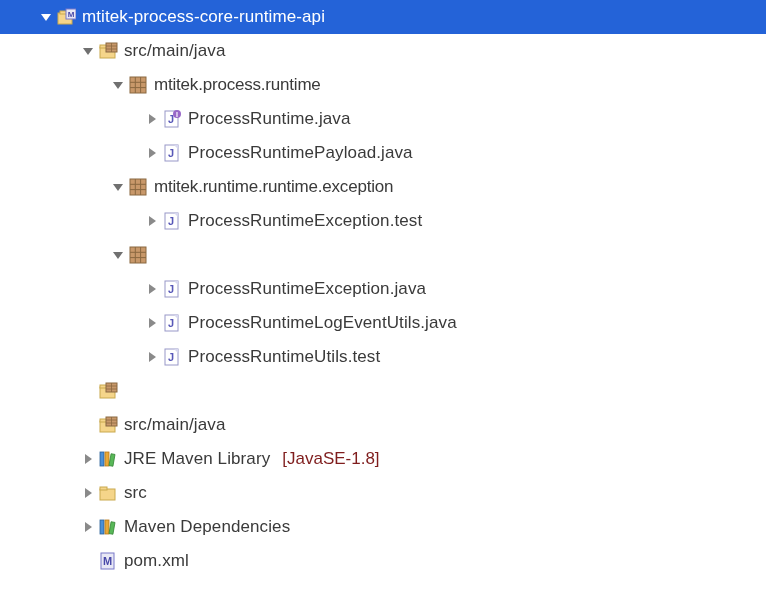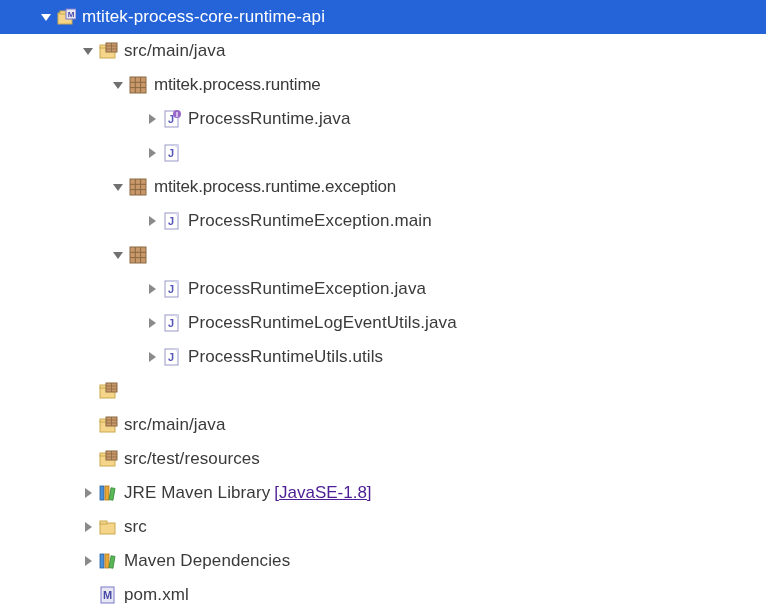--- a/index.html
+++ b/index.html
@@ -49,24 +49,23 @@
     margin-right: 6px;
   }
   .label {
     font-size: 17px;
     letter-spacing: 0.1px;
   }
   .label.tight {
     letter-spacing: -0.2px;
   }
   .suffix {
-    color: #4c1d95;
-    margin-left: 4px;
+    color: #7f1d1d;
+    margin-left: 12px;
     font-size: 17px;
-    text-decoration: underline;
   }
 </style>
 </head>
 <body>
 
 <div class="tree">
 
   <div class="row selected">
     <span class="spacer" style="width:38px"></span>
     <span class="arrow">
@@ -150,56 +149,57 @@
           <path d="M3 1 L10 6 L3 11 Z" fill="#8a8a8a"></path>
         </svg>
     </span>
     <span class="icon">
       <svg width="20" height="20" viewBox="0 0 20 20">
         <rect x="3" y="2" width="13" height="16" fill="#ffffff" stroke="#9898c8" stroke-width="1"></rect>
         <polygon points="12,2 16,2 16,6" fill="#d8d8f0"></polygon>
         <text x="9" y="14" font-size="11" text-anchor="middle" fill="#5858b8" font-weight="bold" font-family="Arial">J</text>
       </svg>
     </span>
+    <span class="label">ProcessRuntimePayload.java</span>
   </div>
 
   <div class="row">
     <span class="spacer" style="width:110px"></span>
     <span class="arrow">
       <svg width="12" height="12" viewBox="0 0 12 12">
           <path d="M1 3 L11 3 L6 10 Z" fill="#707070"></path>
         </svg>
     </span>
     <span class="icon">
       <svg width="18" height="18" viewBox="0 0 18 18">
         <rect x="1" y="1" width="16" height="16" fill="#c8986a" stroke="#8a6840" stroke-width="1"></rect>
         <line x1="1" y1="6.3" x2="17" y2="6.3" stroke="#8a6840" stroke-width="1"></line>
         <line x1="1" y1="11.6" x2="17" y2="11.6" stroke="#8a6840" stroke-width="1"></line>
         <line x1="6.3" y1="1" x2="6.3" y2="17" stroke="#8a6840" stroke-width="1"></line>
         <line x1="11.6" y1="1" x2="11.6" y2="17" stroke="#8a6840" stroke-width="1"></line>
       </svg>
     </span>
-    <span class="label tight">mtitek.process.runtime.exception</span>
-  </div>
-
-  <div class="row">
-    <span class="spacer" style="width:144px"></span>
-    <span class="arrow">
-      <svg width="12" height="12" viewBox="0 0 12 12">
-          <path d="M3 1 L10 6 L3 11 Z" fill="#8a8a8a"></path>
-        </svg>
-    </span>
-    <span class="icon">
-      <svg width="20" height="20" viewBox="0 0 20 20">
-        <rect x="3" y="2" width="13" height="16" fill="#ffffff" stroke="#9898c8" stroke-width="1"></rect>
-        <polygon points="12,2 16,2 16,6" fill="#d8d8f0"></polygon>
-        <text x="9" y="14" font-size="11" text-anchor="middle" fill="#5858b8" font-weight="bold" font-family="Arial">J</text>
-      </svg>
-    </span>
-    <span class="label">ProcessRuntimeException.main</span>
+    <span class="label tight">mtitek.runtime.runtime.exception</span>
+  </div>
+
+  <div class="row">
+    <span class="spacer" style="width:144px"></span>
+    <span class="arrow">
+      <svg width="12" height="12" viewBox="0 0 12 12">
+          <path d="M3 1 L10 6 L3 11 Z" fill="#8a8a8a"></path>
+        </svg>
+    </span>
+    <span class="icon">
+      <svg width="20" height="20" viewBox="0 0 20 20">
+        <rect x="3" y="2" width="13" height="16" fill="#ffffff" stroke="#9898c8" stroke-width="1"></rect>
+        <polygon points="12,2 16,2 16,6" fill="#d8d8f0"></polygon>
+        <text x="9" y="14" font-size="11" text-anchor="middle" fill="#5858b8" font-weight="bold" font-family="Arial">J</text>
+      </svg>
+    </span>
+    <span class="label">ProcessRuntimeException.test</span>
   </div>
 
   <div class="row">
     <span class="spacer" style="width:110px"></span>
     <span class="arrow">
       <svg width="12" height="12" viewBox="0 0 12 12">
           <path d="M1 3 L11 3 L6 10 Z" fill="#707070"></path>
         </svg>
     </span>
     <span class="icon">
@@ -254,21 +254,21 @@
           <path d="M3 1 L10 6 L3 11 Z" fill="#8a8a8a"></path>
         </svg>
     </span>
     <span class="icon">
       <svg width="20" height="20" viewBox="0 0 20 20">
         <rect x="3" y="2" width="13" height="16" fill="#ffffff" stroke="#9898c8" stroke-width="1"></rect>
         <polygon points="12,2 16,2 16,6" fill="#d8d8f0"></polygon>
         <text x="9" y="14" font-size="11" text-anchor="middle" fill="#5858b8" font-weight="bold" font-family="Arial">J</text>
       </svg>
     </span>
-    <span class="label">ProcessRuntimeUtils.utils</span>
+    <span class="label">ProcessRuntimeUtils.test</span>
   </div>
 
   <div class="row">
     <span class="spacer" style="width:98px"></span>
     <span class="icon">
       <svg width="20" height="20" viewBox="0 0 20 20">
         <rect x="2" y="6" width="15" height="11" fill="#f5d58a" stroke="#c9a94f" stroke-width="1"></rect>
         <rect x="2" y="4" width="7" height="3" fill="#f5d58a" stroke="#c9a94f" stroke-width="1"></rect>
         <rect x="8" y="2" width="11" height="9" fill="#c8986a" stroke="#8a6840" stroke-width="1"></rect>
         <line x1="8" y1="5" x2="19" y2="5" stroke="#8a6840" stroke-width="0.8"></line>
@@ -286,34 +286,20 @@
         <rect x="2" y="4" width="7" height="3" fill="#f5d58a" stroke="#c9a94f" stroke-width="1"></rect>
         <rect x="8" y="2" width="11" height="9" fill="#c8986a" stroke="#8a6840" stroke-width="1"></rect>
         <line x1="8" y1="5" x2="19" y2="5" stroke="#8a6840" stroke-width="0.8"></line>
         <line x1="8" y1="8" x2="19" y2="8" stroke="#8a6840" stroke-width="0.8"></line>
         <line x1="13.5" y1="2" x2="13.5" y2="11" stroke="#8a6840" stroke-width="0.8"></line>
       </svg>
     </span>
     <span class="label">src/main/java</span>
   </div>
 
-  <div class="row">
-    <span class="spacer" style="width:98px"></span>
-    <span class="icon">
-      <svg width="20" height="20" viewBox="0 0 20 20">
-        <rect x="2" y="6" width="15" height="11" fill="#f5d58a" stroke="#c9a94f" stroke-width="1"></rect>
-        <rect x="2" y="4" width="7" height="3" fill="#f5d58a" stroke="#c9a94f" stroke-width="1"></rect>
-        <rect x="8" y="2" width="11" height="9" fill="#c8986a" stroke="#8a6840" stroke-width="1"></rect>
-        <line x1="8" y1="5" x2="19" y2="5" stroke="#8a6840" stroke-width="0.8"></line>
-        <line x1="8" y1="8" x2="19" y2="8" stroke="#8a6840" stroke-width="0.8"></line>
-        <line x1="13.5" y1="2" x2="13.5" y2="11" stroke="#8a6840" stroke-width="0.8"></line>
-      </svg>
-    </span>
-    <span class="label">src/test/resources</span>
-  </div>
 
   <div class="row">
     <span class="spacer" style="width:80px"></span>
     <span class="arrow">
       <svg width="12" height="12" viewBox="0 0 12 12">
           <path d="M3 1 L10 6 L3 11 Z" fill="#8a8a8a"></path>
         </svg>
     </span>
     <span class="icon">
       <svg width="20" height="20" viewBox="0 0 20 20">

